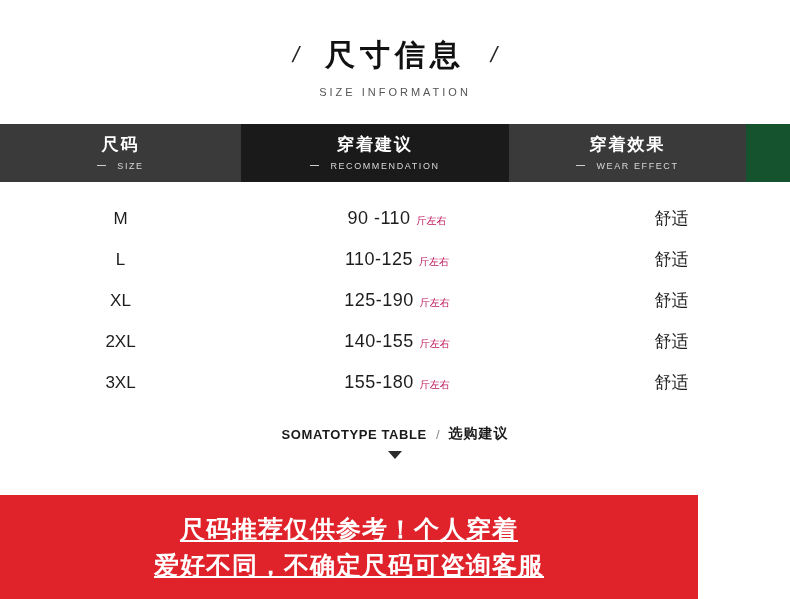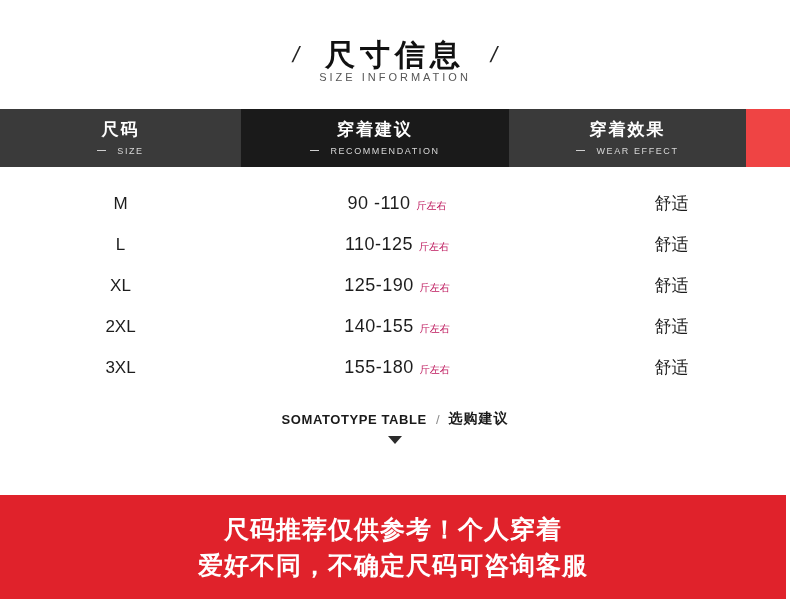--- a/index.html
+++ b/index.html
@@ -41,35 +41,35 @@
     line-height: 1;
   }
   .main-title {
     font-size: 30px;
     font-weight: bold;
     letter-spacing: 5px;
     color: #111;
     line-height: 1.1;
   }
   .sub-title {
-    margin-top: 0;
+    margin-top: 15px;
     font-size: 11px;
     letter-spacing: 3px;
     color: #555;
   }
 
   
   .table {
     margin-top: 26px;
     width: 790px;
   }
   .thead {
     display: flex;
     height: 58px;
-    background: #ef4444;
+    background: #14532d;
     color: #ffffff;
   }
   .th {
     display: flex;
     flex-direction: column;
     align-items: center;
     justify-content: center;
     position: relative;
   }
   .th.size-col { width: 241px; background: #3a3a3a; }
@@ -157,28 +157,29 @@
     border-left: 7px solid transparent;
     border-right: 7px solid transparent;
     border-top: 8px solid #2b2b2b;
   }
 
   
   .banner {
     position: absolute;
     left: 0;
     bottom: 0;
-    width: 786px;
+    width: 698px;
     height: 104px;
     background: #e0222b;
     color: #ffffff;
     display: flex;
     flex-direction: column;
     align-items: center;
     justify-content: center;
+    text-decoration: underline;
   }
   .banner-line {
     font-size: 25px;
     font-weight: bold;
     letter-spacing: 1px;
     line-height: 1.45;
     white-space: nowrap;
   }
 </style>
 </head>

